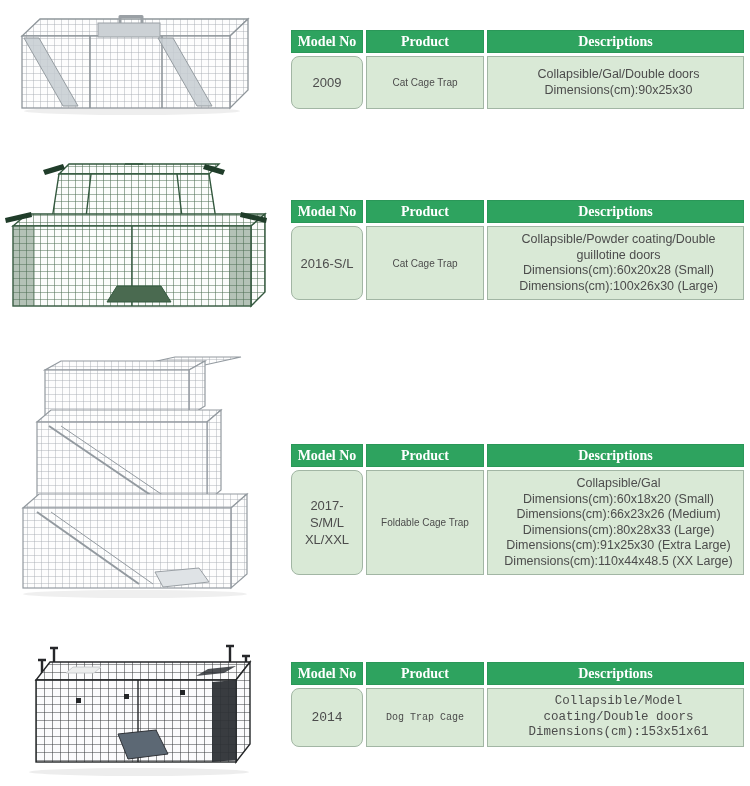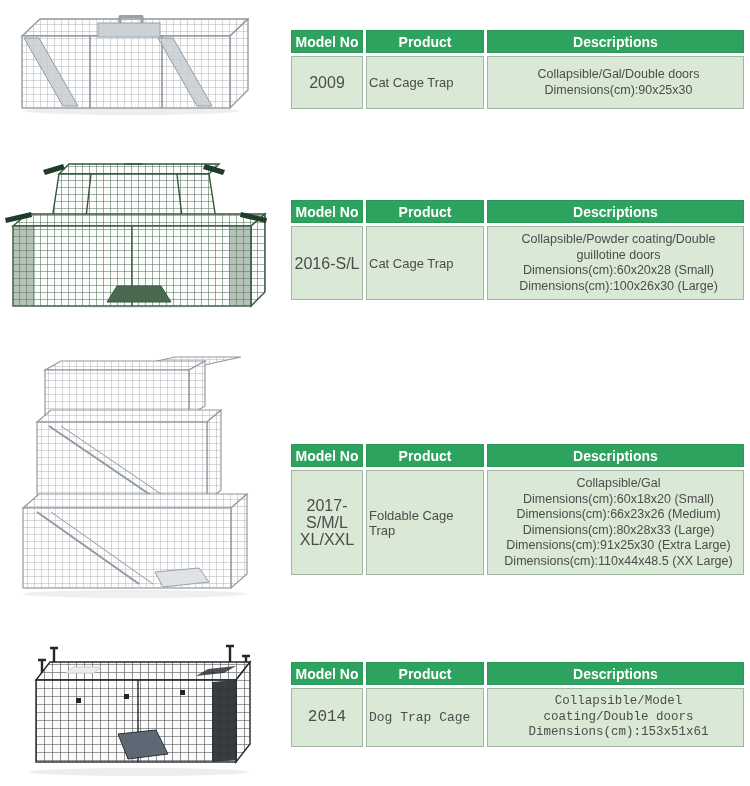--- a/index.html
+++ b/index.html
@@ -24,29 +24,30 @@
   }
   .ptable th{
     background:var(--hdr);
     border:1px solid #2a9758;
     color:#ffffff;
     font-size:14px;
     font-weight:bold;
     height:19px;
     padding:1px 2px;
     text-align:center;
+    font-family:Liberation Serif, serif;
   }
   .ptable td{
     background:var(--row);
     border:1px solid var(--brd);
     color:var(--txt);
     vertical-align:middle;
   }
-  .cell-model{font-size:16px;text-align:center;white-space:pre-line;line-height:17px;padding:2px;}
-  .cell-product{font-size:13px;padding:2px;}
+  .cell-model{font-size:13px;text-align:center;white-space:pre-line;line-height:17px;padding:2px;border-radius:8px;}
+  .cell-product{font-size:10px;text-align:center;padding:13px;}
   .cell-desc{font-size:12.5px;text-align:center;line-height:15.5px;white-space:pre-line;padding:5px 8px 5px 14px;}
   .c-model{width:72px;}
   .c-product{width:118px;}
   .rh1{height:53px;}
   .rh2{height:71px;}
   .rh3{height:90px;}
   .rh4{height:48px;font-family:Liberation Mono, monospace;}
 </style>
 </head>
 <body>

